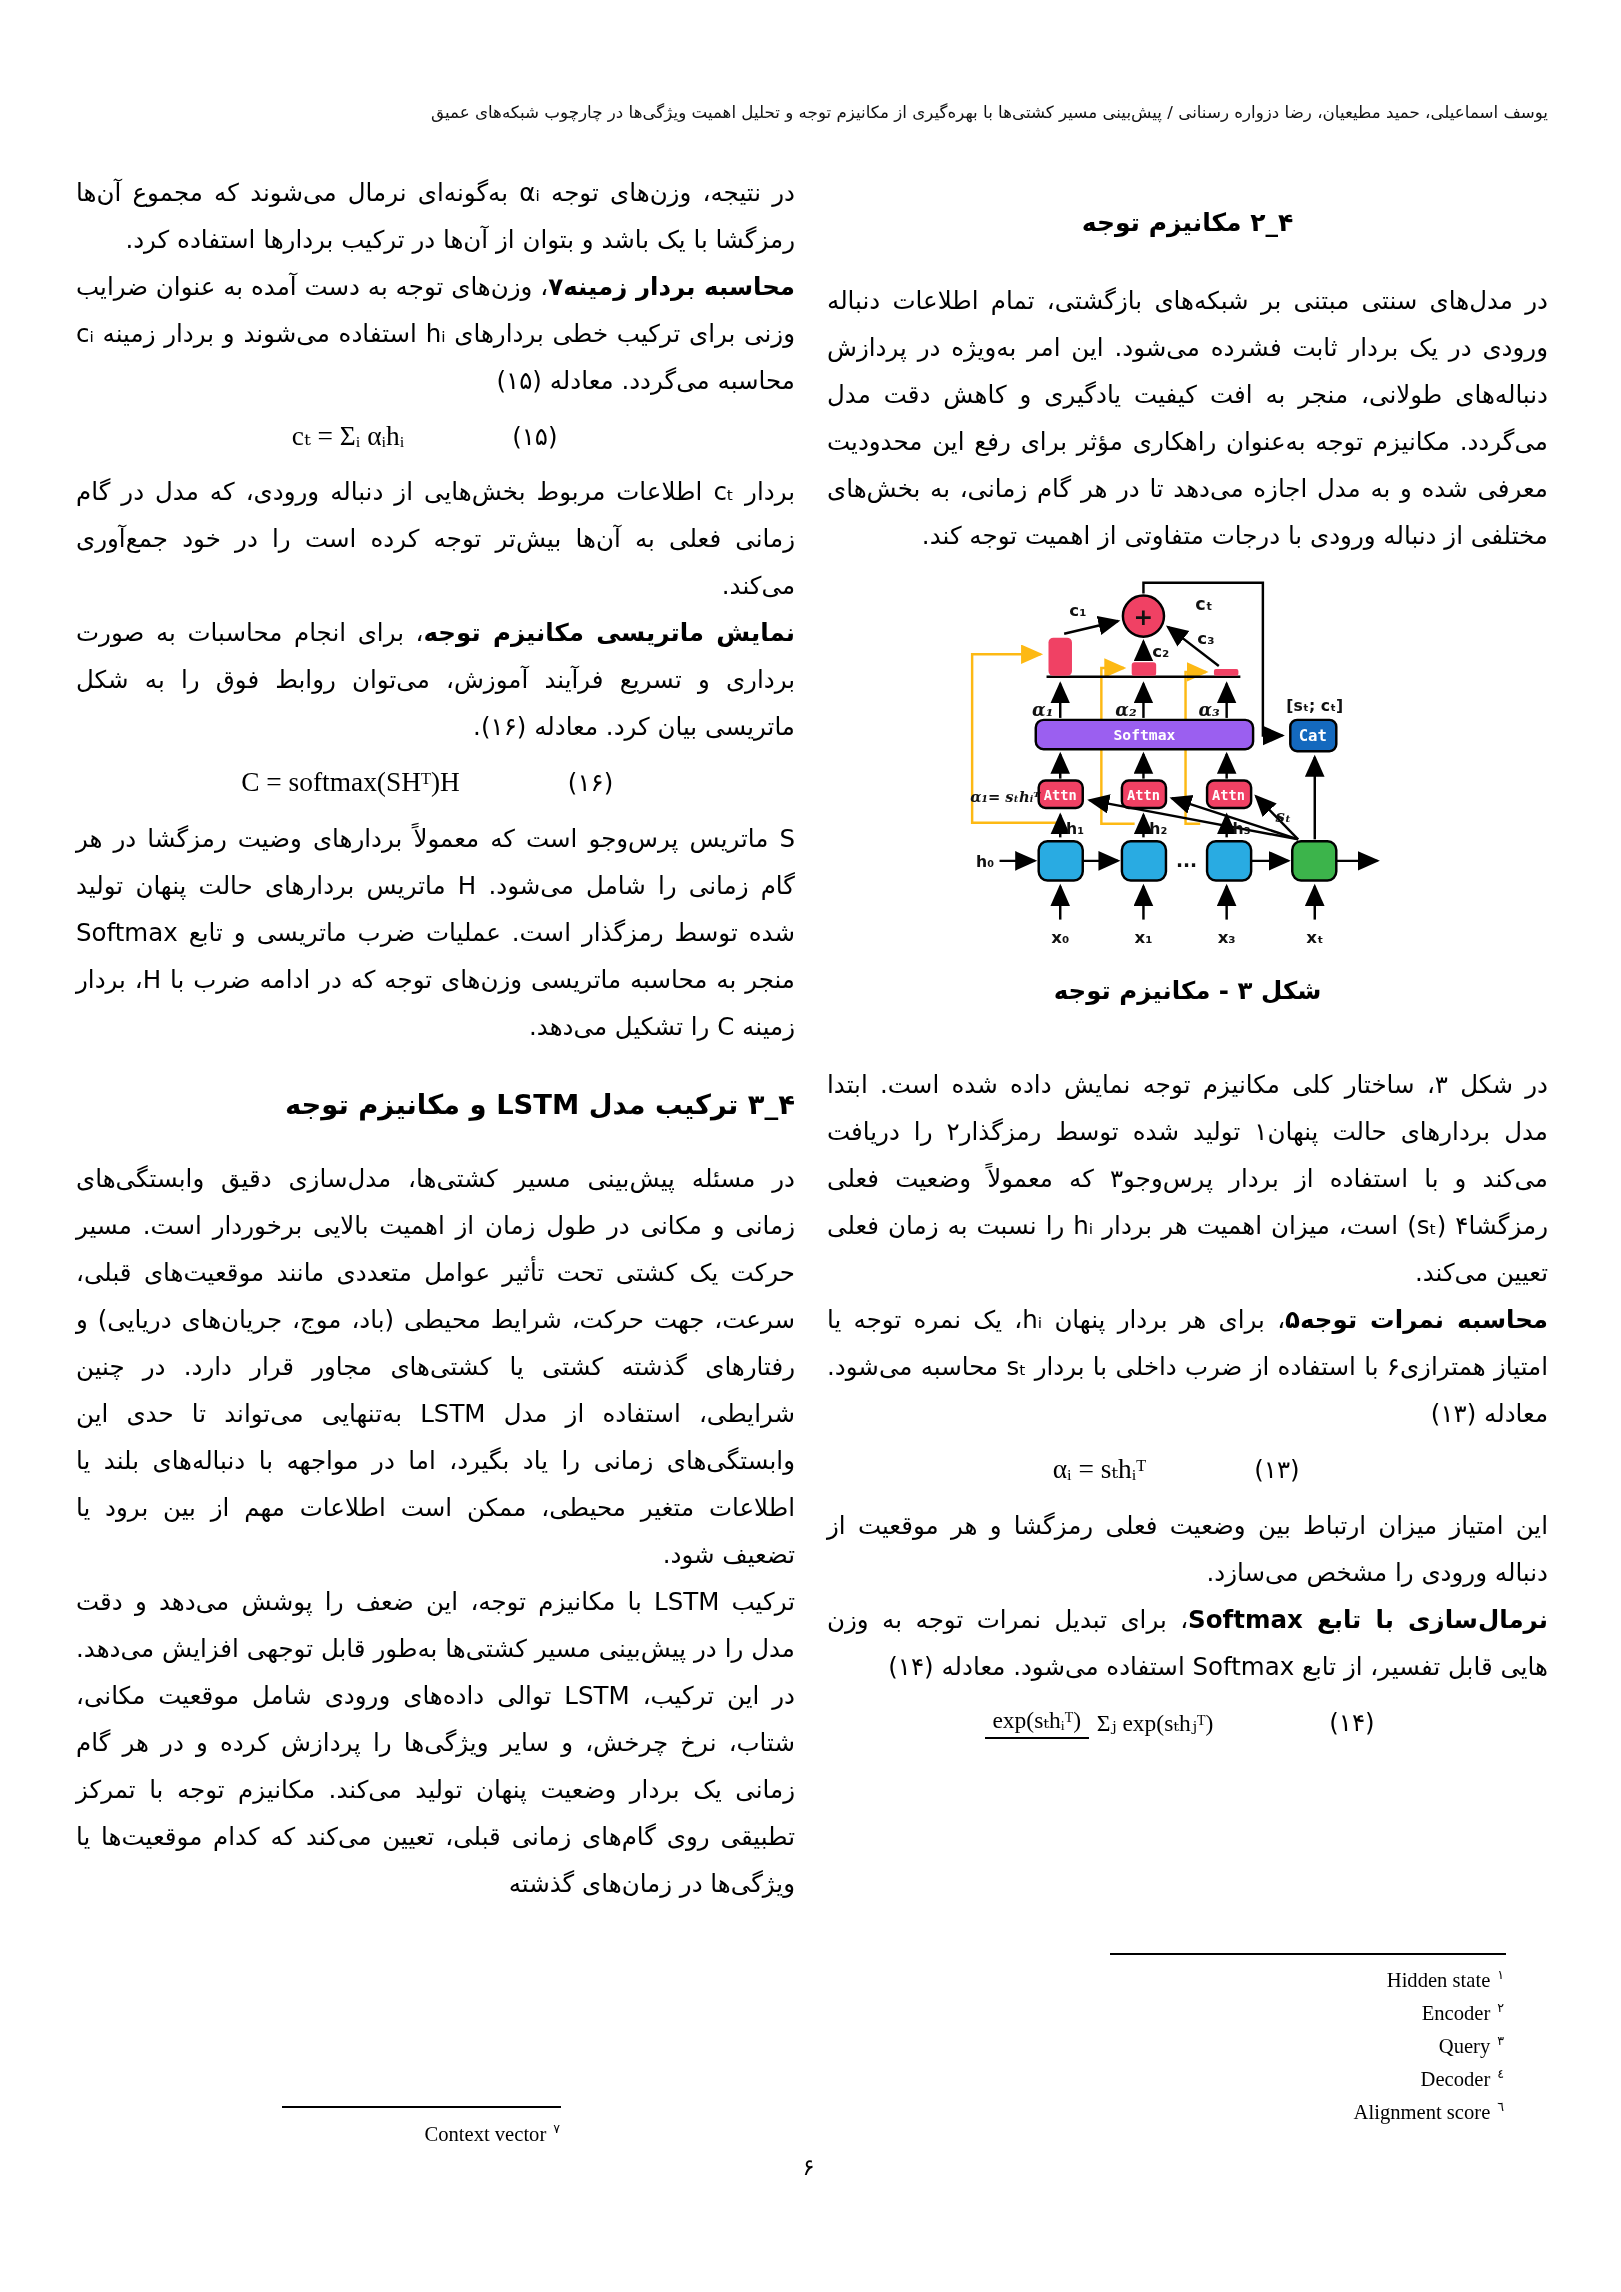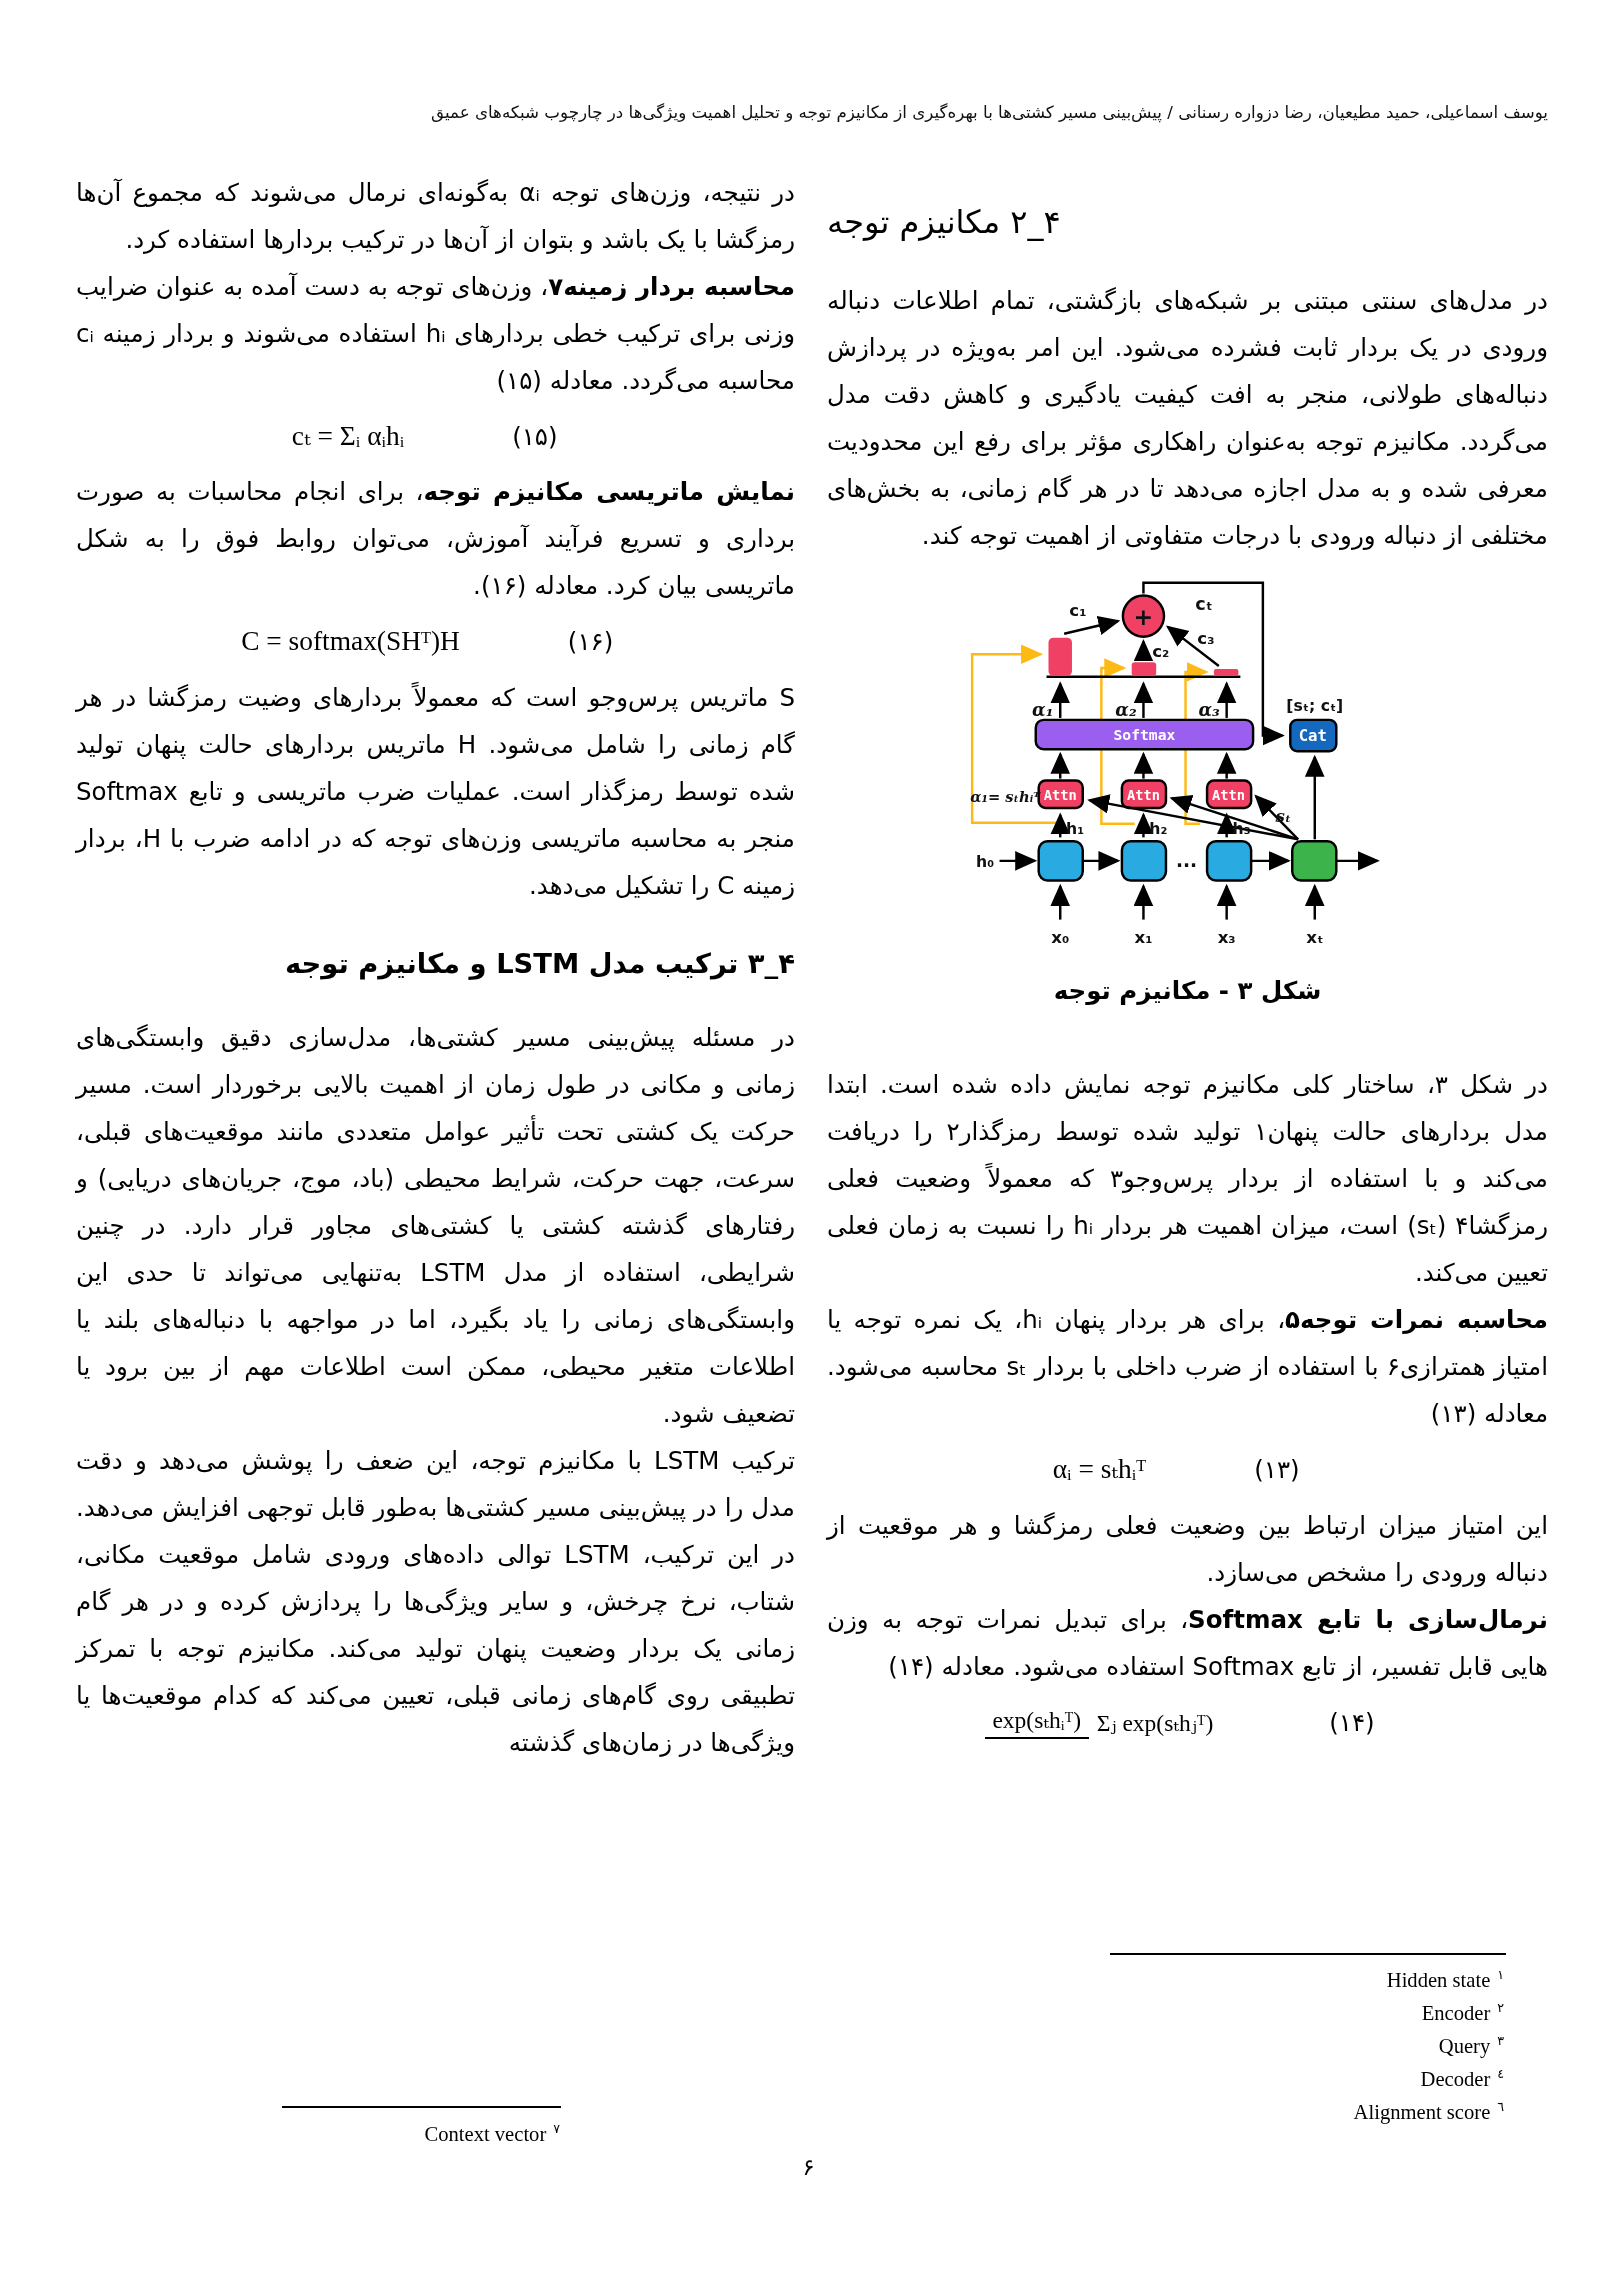--- a/index.html
+++ b/index.html
@@ -3,21 +3,21 @@
 <meta charset="utf-8">
 <style>
   html,body{margin:0;padding:0;background:#e8e8e8}
   .page{position:relative;width:1621px;height:2293px;background:#ffffff;
         font-family:"DejaVu Sans",sans-serif;color:#000;overflow:hidden;margin:0 auto}
   .header{position:absolute;top:100px;right:73px;left:76px;text-align:right;
           direction:rtl;font-size:16.7px;line-height:25.5px;color:#111}
   .col{position:absolute;direction:rtl;text-align:justify;font-size:24.5px;line-height:47px}
   .col-right{top:201px;right:73px;width:721px;height:2019px}
   .col-left{top:169px;left:76px;width:719px;height:2049px}
-  h2.sec{font-size:32px;font-weight:normal;margin:0 0 33px 0;line-height:43px;text-align:left}
+  h2.sec{font-size:25px;font-weight:bold;margin:0 0 33px 0;line-height:43px;text-align:center}
   h2.sec2{font-size:27.4px;font-weight:bold;margin:33px 0 29px 0;line-height:43px;text-align:right}
   p.body{margin:0;padding:0}
   .lead{font-weight:bold}
   .equation{direction:ltr;display:grid;grid-template-columns:1fr auto 108px auto 1.1fr;
             align-items:center;margin:15.7px 0;font-family:"Liberation Serif","DejaVu Serif","DejaVu Sans",serif;
             font-size:27.4px;line-height:33px}
   .eq-body{grid-column:2;white-space:nowrap}
   .eq-num{grid-column:4;font-size:24.5px;font-family:"DejaVu Sans",sans-serif}
   .frac{display:inline-flex;align-items:center;font-size:23.5px;line-height:29px}
   .frac .num{padding:0 7.8px 2px 7.8px;border-bottom:2px solid #000}
@@ -205,20 +205,21 @@
 
   <div class="col col-left">
     <p class="body">در نتیجه، وزن‌های توجه αᵢ به‌گونه‌ای نرمال می‌شوند که مجموع آن‌ها رمزگشا با یک باشد و بتوان از آن‌ها در ترکیب بردارها استفاده کرد.</p>
     <p class="body"><span class="lead">محاسبه بردار زمینه۷</span><span>، وزن‌های توجه به دست آمده به عنوان ضرایب وزنی برای ترکیب خطی بردارهای hᵢ استفاده می‌شوند و بردار زمینه cᵢ محاسبه می‌گردد. معادله (۱۵)</span></p>
 
     <div class="equation">
       <span class="eq-body">cₜ = Σᵢ αᵢhᵢ</span>
       <span class="eq-num">(۱۵)</span>
     </div>
 
+    <p class="body">بردار cₜ اطلاعات مربوط بخش‌هایی از دنباله ورودی، که مدل در گام زمانی فعلی به آن‌ها بیش‌تر توجه کرده است را در خود جمع‌آوری می‌کند.</p>
     <p class="body"><span class="lead">نمایش ماتریسی مکانیزم توجه</span><span>، برای انجام محاسبات به صورت برداری و تسریع فرآیند آموزش، می‌توان روابط فوق را به شکل ماتریسی بیان کرد. معادله (۱۶).</span></p>
 
     <div class="equation">
       <span class="eq-body">C = softmax(SHᵀ)H</span>
       <span class="eq-num">(۱۶)</span>
     </div>
 
     <p class="body">S ماتریس پرس‌وجو است که معمولاً بردارهای وضیت رمزگشا در هر گام زمانی را شامل می‌شود. H ماتریس بردارهای حالت پنهان تولید شده توسط رمزگذار است. عملیات ضرب ماتریسی و تابع Softmax منجر به محاسبه ماتریسی وزن‌های توجه که در ادامه ضرب با H، بردار زمینه C را تشکیل می‌دهد.</p>
 
     <h2 class="sec2">۴_۳ ترکیب مدل LSTM و مکانیزم توجه</h2>

